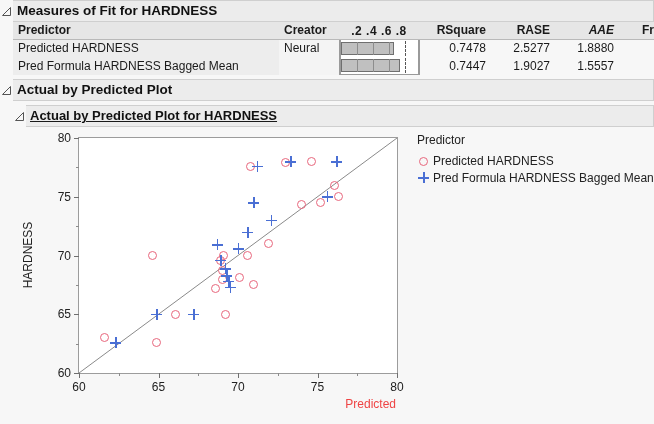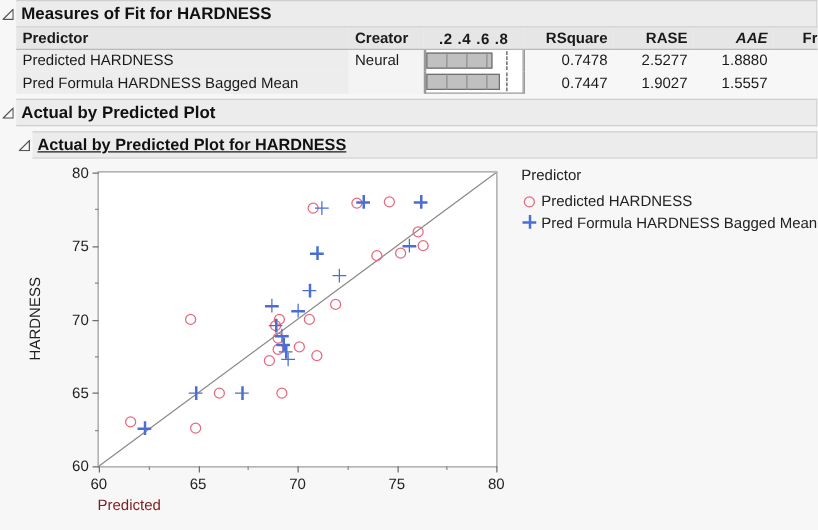--- a/index.html
+++ b/index.html
@@ -89,21 +89,21 @@
   .plus::before,.plus::after{content:"";position:absolute;background:#4a6fd4;}
   .plus::before{left:0;top:5px;width:11px;height:1.6px;}
   .plus::after{top:0;left:5px;width:1.6px;height:11px;}
 
   .ytick{position:absolute;right:100%;width:5px;height:1px;background:#6f6f6f;}
   .ytick-min{position:absolute;right:100%;width:3px;height:1px;background:#8c8c8c;}
   .ylab{position:absolute;right:calc(100% + 8px);transform:translateY(-50%);font-size:12px;color:#222;white-space:nowrap;}
   .xtick{position:absolute;top:100%;width:1px;height:5px;background:#6f6f6f;}
   .xtick-min{position:absolute;top:100%;width:1px;height:3px;background:#8c8c8c;}
   .xlab{position:absolute;top:calc(100% + 7px);transform:translateX(-50%);font-size:12px;color:#222;}
-  .axis-title-x{position:absolute;left:65px;width:318px;top:270px;text-align:left;font-size:12px;color:#7f1d1d;}
+  .axis-title-x{position:absolute;left:65px;width:318px;top:270px;text-align:right;font-size:12px;color:#ef4444;}
   .axis-title-y{
     position:absolute;left:8px;top:10px;height:235px;width:14px;
     display:flex;align-items:center;justify-content:center;
   }
   .axis-title-y span{
     transform:rotate(-90deg);white-space:nowrap;font-size:12px;color:#222;
   }
 
   
   .legend{position:absolute;left:404px;top:6px;font-size:12px;color:#222;}

